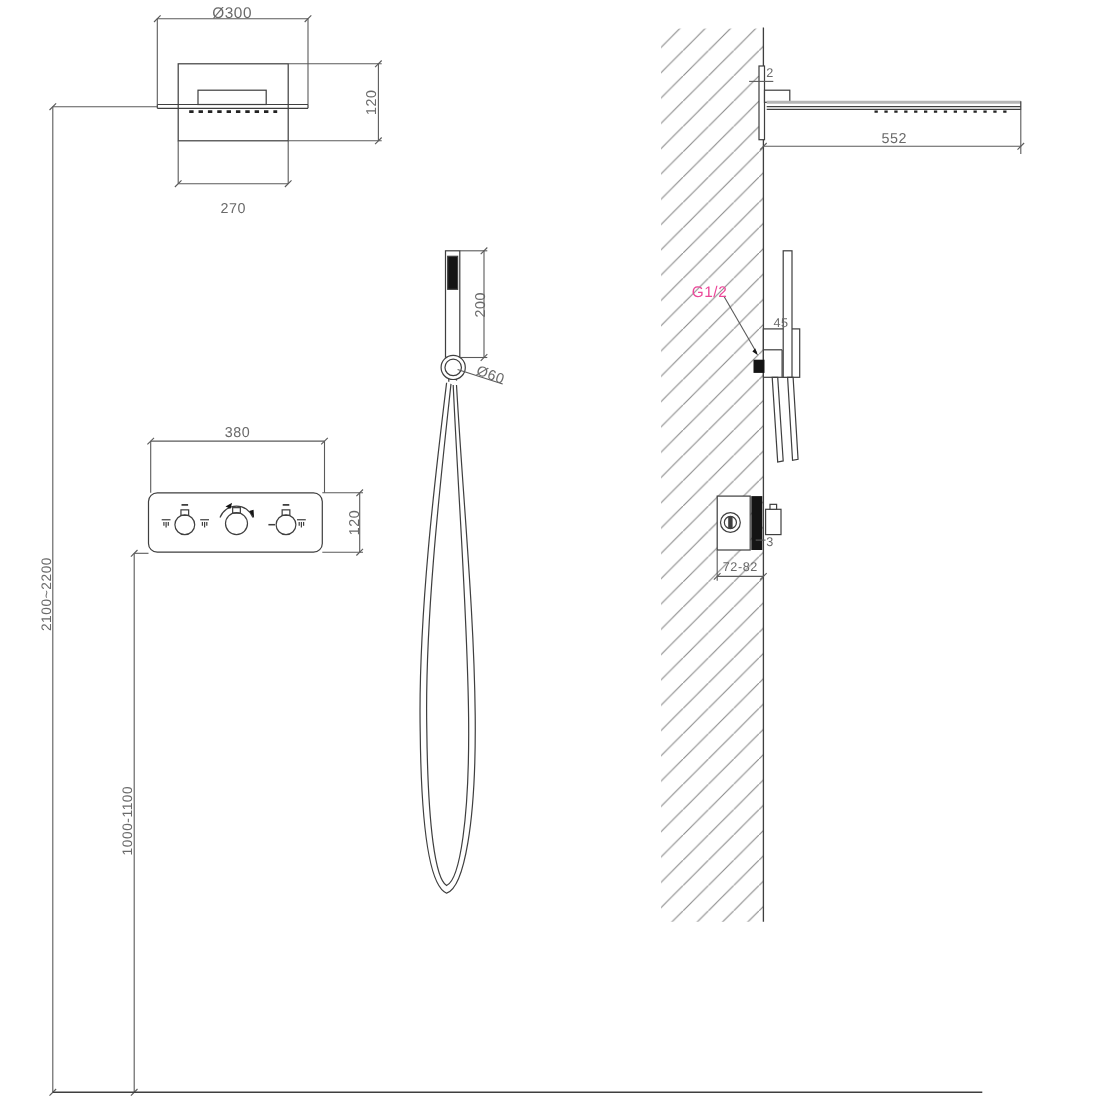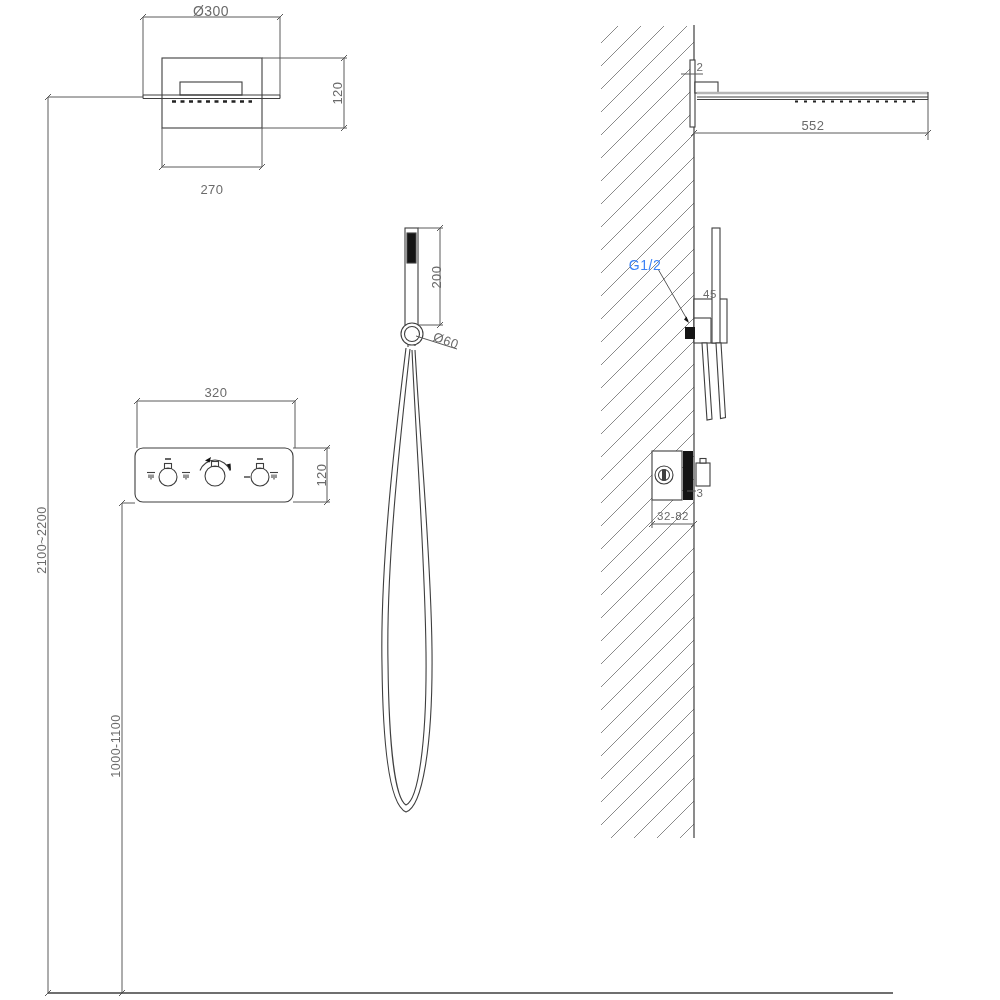--- a/index.html
+++ b/index.html
@@ -205,31 +205,31 @@
             <line x1="691" y1="527" x2="697" y2="521"></line>
       </g>
     </g>
   </g>
 </svg>
 
 <span class="dim big" style="left:183px;top:4px;width:56px;">Ø300</span>
 <span class="dim vert" style="left:322px;top:86px;width:32px;">120</span>
 <span class="dim" style="left:192px;top:151px;width:40px;margin-top:32px;">270</span>
 
-<span class="dim" style="left:196px;top:386px;width:40px;">320</span>
+<span class="dim" style="left:196px;top:386px;width:40px;">380</span>
 <span class="dim vert" style="left:306px;top:468px;width:32px;">120</span>
 
 <span class="dim vert" style="left:421px;top:270px;width:32px;">200</span>
 <span class="dim" style="left:428px;top:334px;width:36px;transform:rotate(20deg);transform-origin:center;">Ø60</span>
 
 <span class="dim vert" style="left:0px;top:533px;width:84px;font-size:12.5px;">2100~2200</span>
 <span class="dim vert" style="left:74px;top:739px;width:84px;font-size:12.5px;">1000-1100</span>
 
 <span class="dim small" style="left:694px;top:60px;width:12px;">2</span>
 <span class="dim" style="left:793px;top:119px;width:40px;text-align:center;">552</span>
 
-<span class="dim big" style="left:624px;top:258px;width:42px;color:#3b82f6;">G1/2</span>
+<span class="dim big" style="left:624px;top:258px;width:42px;color:#ec4899;">G1/2</span>
 <span class="dim small" style="left:700px;top:287px;width:20px;">45</span>
 
 <span class="dim small" style="left:694px;top:486px;width:12px;">3</span>
-<span class="dim small" style="left:651px;top:509px;width:44px;">32-82</span>
+<span class="dim small" style="left:651px;top:509px;width:44px;">72-82</span>
 
 </div>
 
 </body></html>

